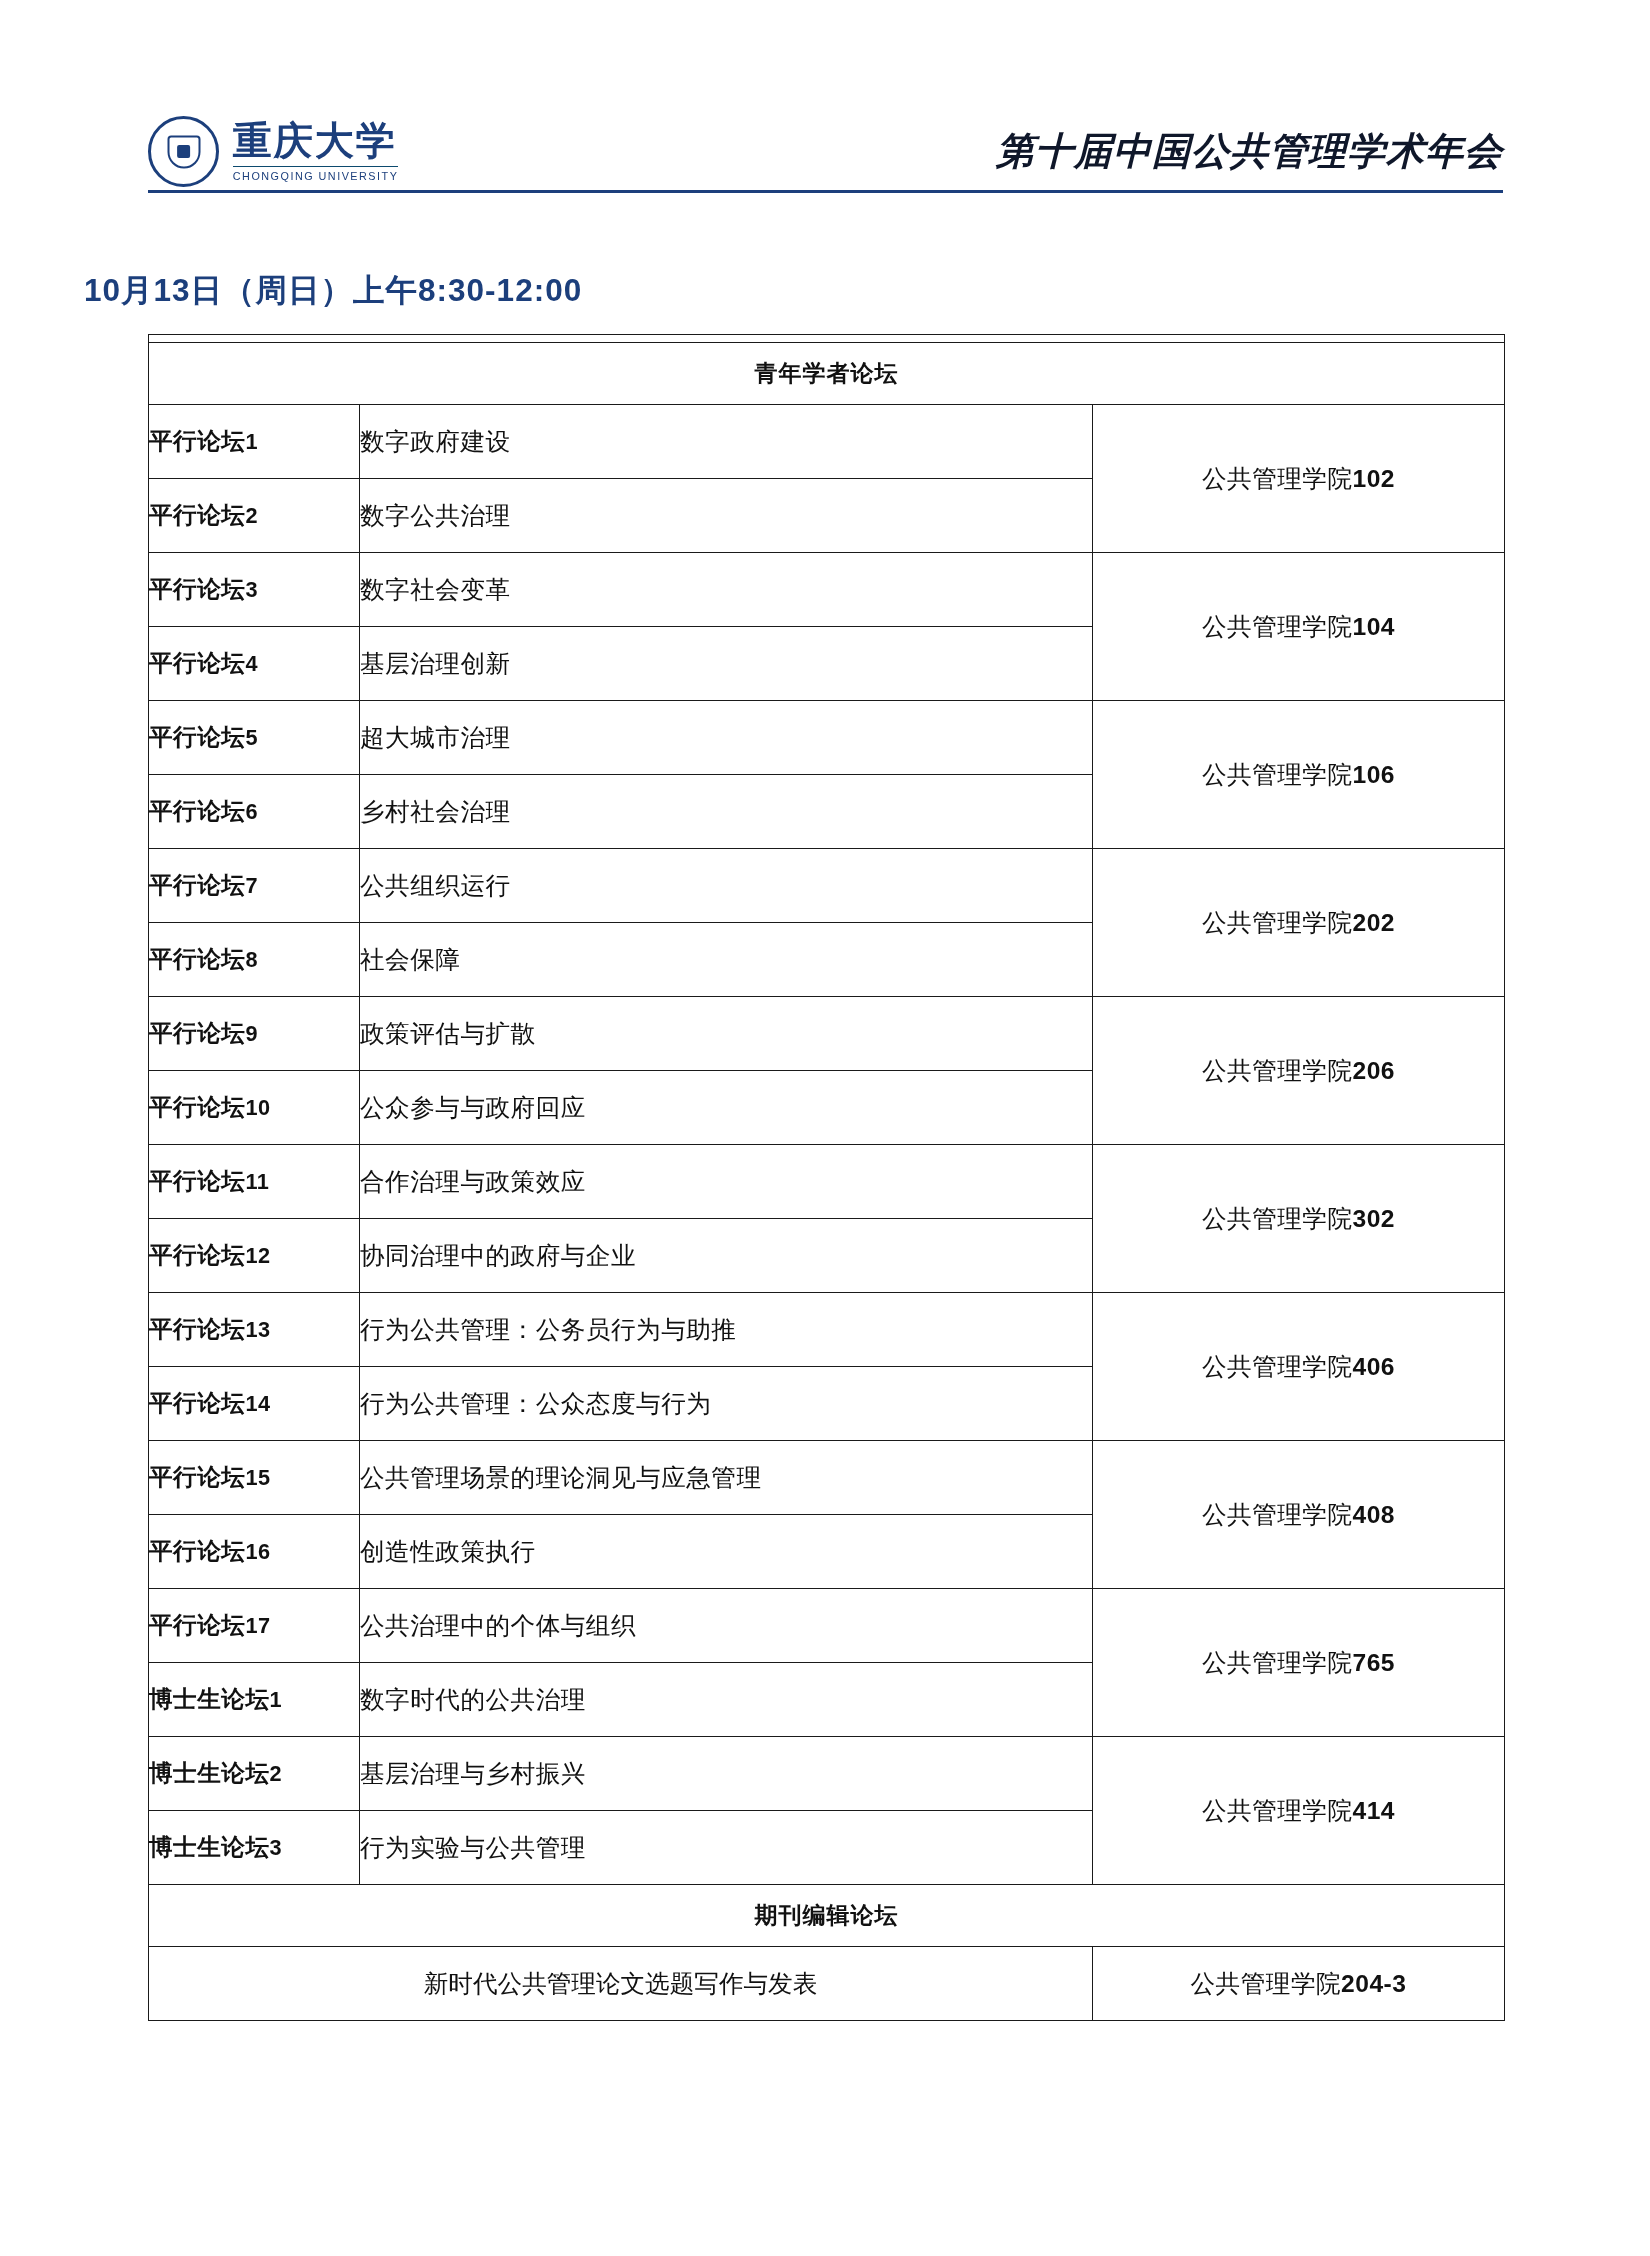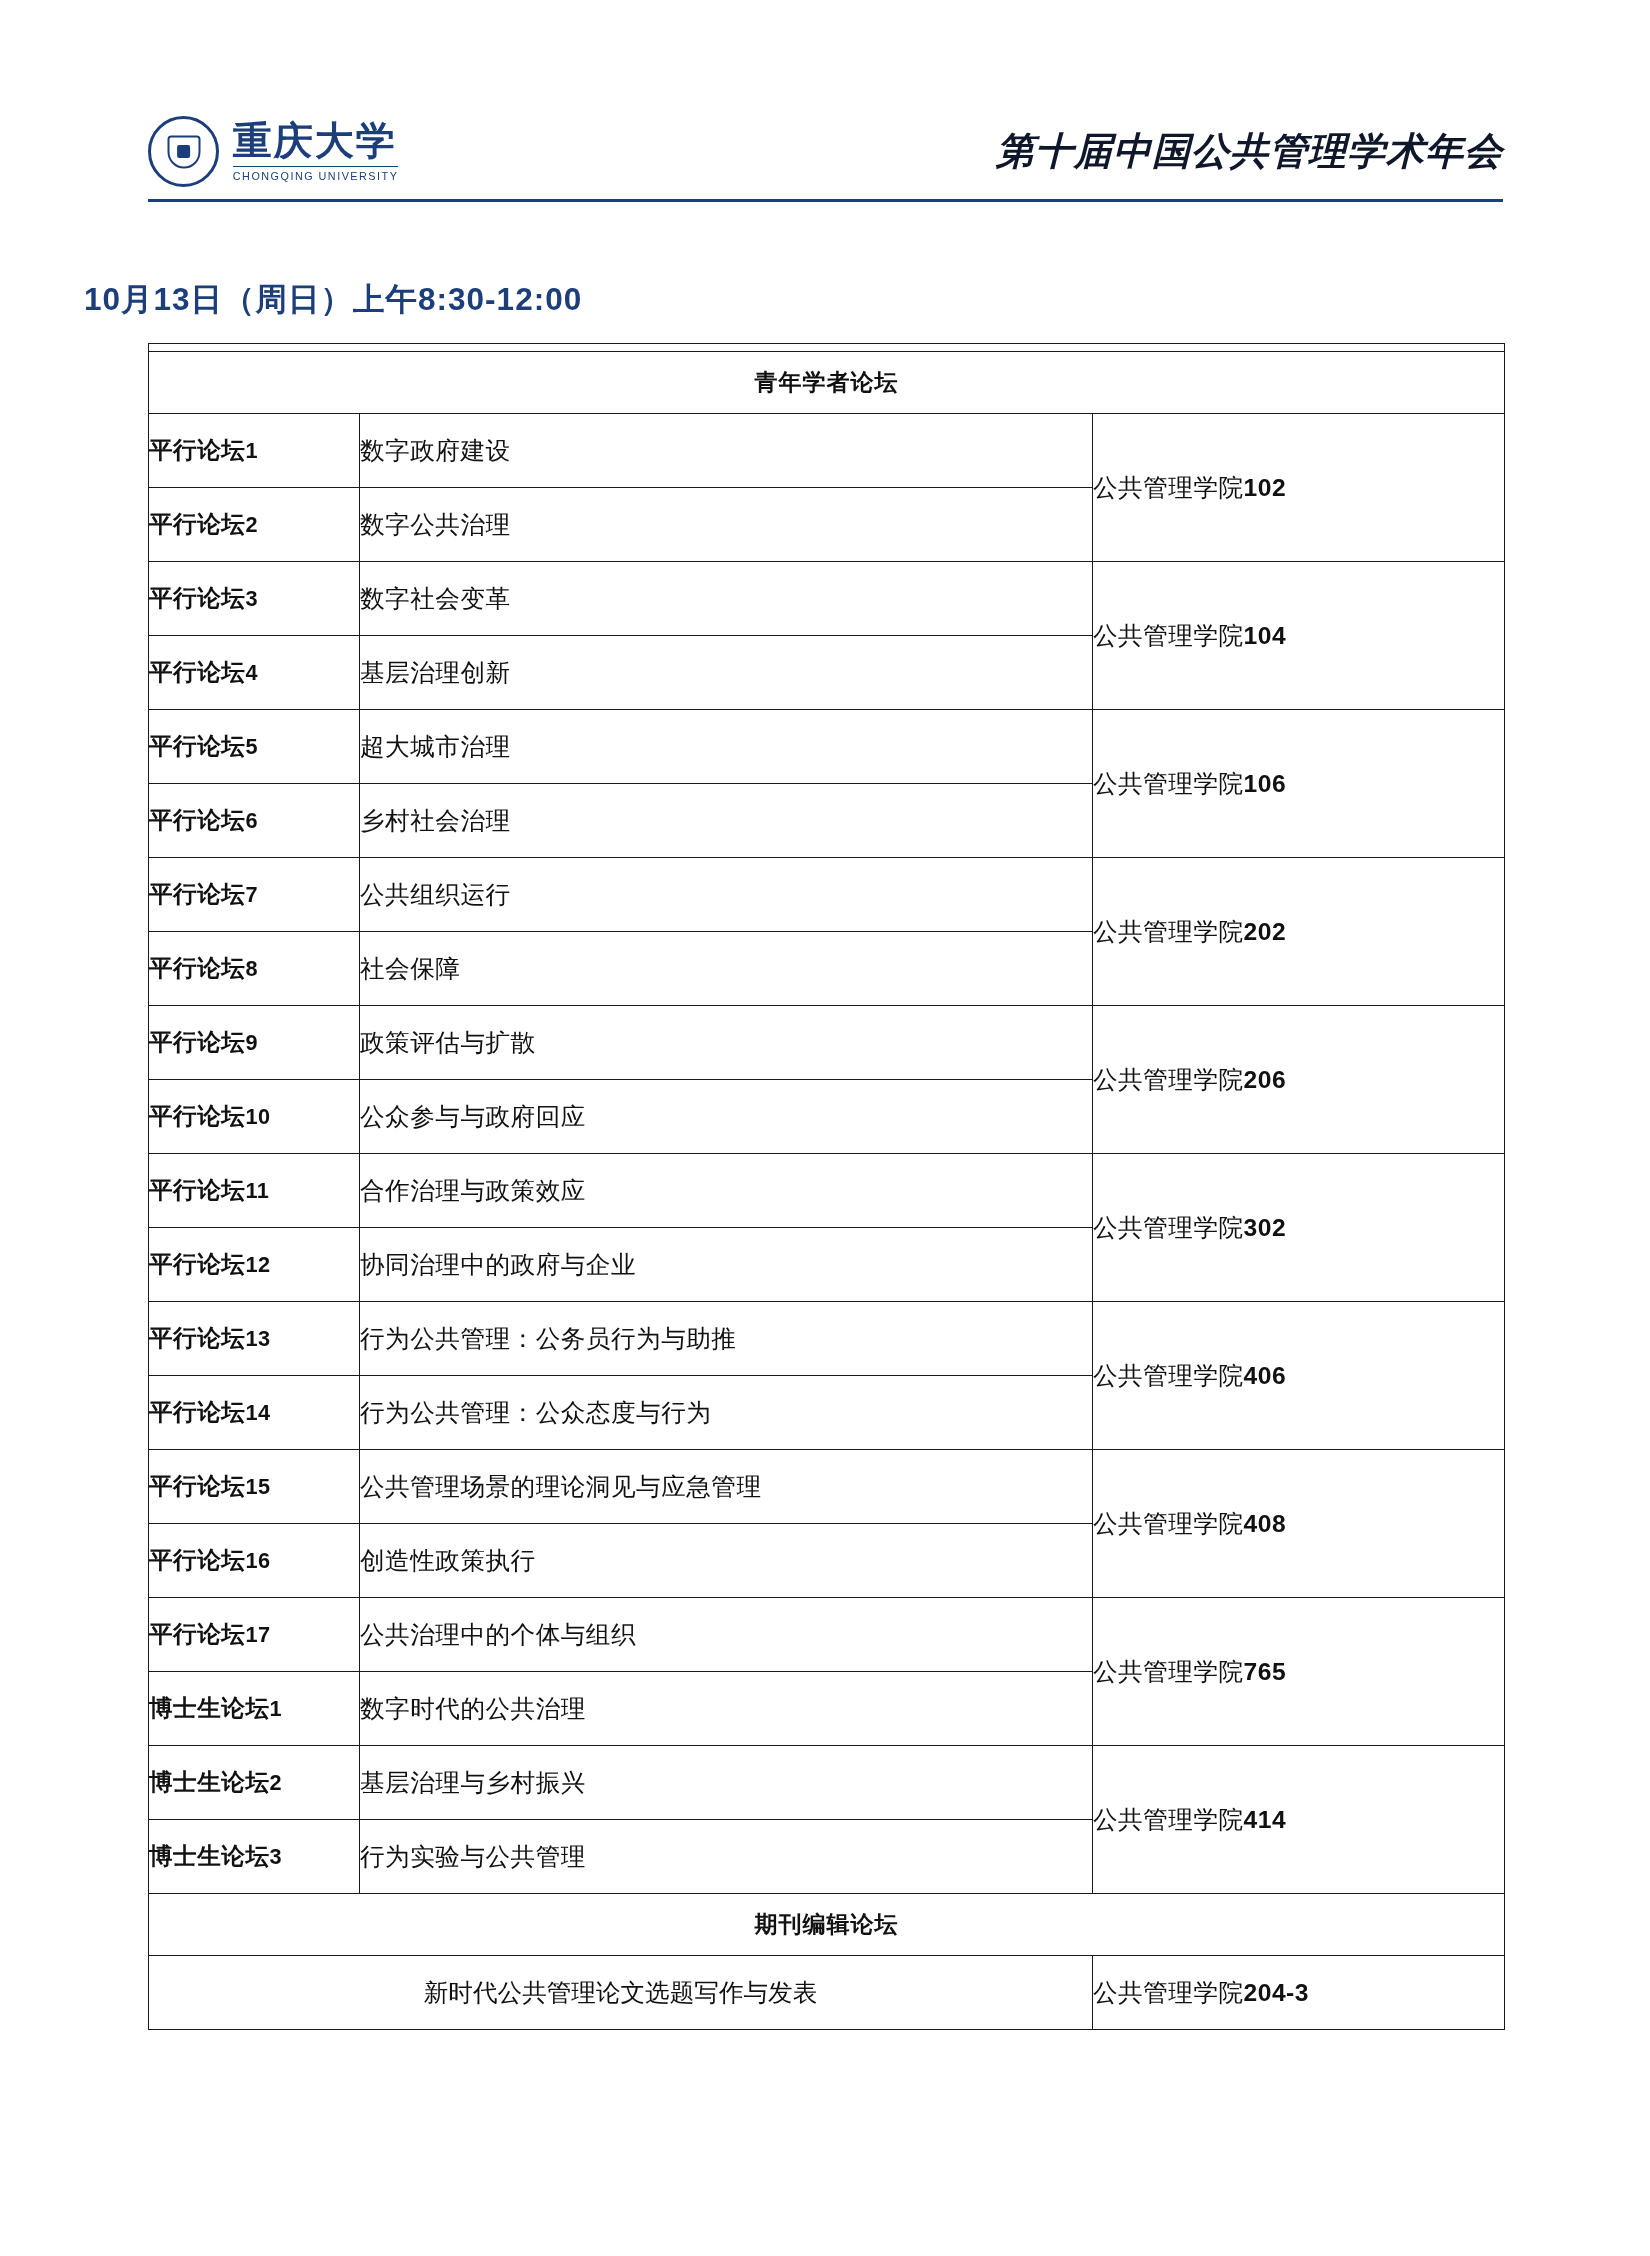--- a/index.html
+++ b/index.html
@@ -21,21 +21,21 @@
     padding: 0;
     position: relative;
   }
 
   
   .header {
     display: flex;
     align-items: center;
     justify-content: space-between;
     margin: 116px 148px 0 148px;
-    padding-bottom: 12px;
+    padding-bottom: 3px;
     border-bottom: 3.9px solid #1c3f7c;
   }
   .brand {
     display: flex;
     align-items: center;
     gap: 13.8px;
   }
   .logo-seal {
     width: 71px;
     height: 71px;
@@ -159,20 +159,21 @@
     font-weight: bold;
   }
   td.topic {
     padding: 0 0 0 21.7px;
     font-size: 24.6px;
     color: #111;
     height: 73px;
     letter-spacing: 0.5px;
   }
   td.room {
+    text-align: center;
     font-size: 24.6px;
     color: #111;
     letter-spacing: 0.5px;
   }
   td.room .rn { font-weight: bold; }
 
   .journal-topic {
     text-align: center;
     font-size: 24.6px;
     height: 73px;

